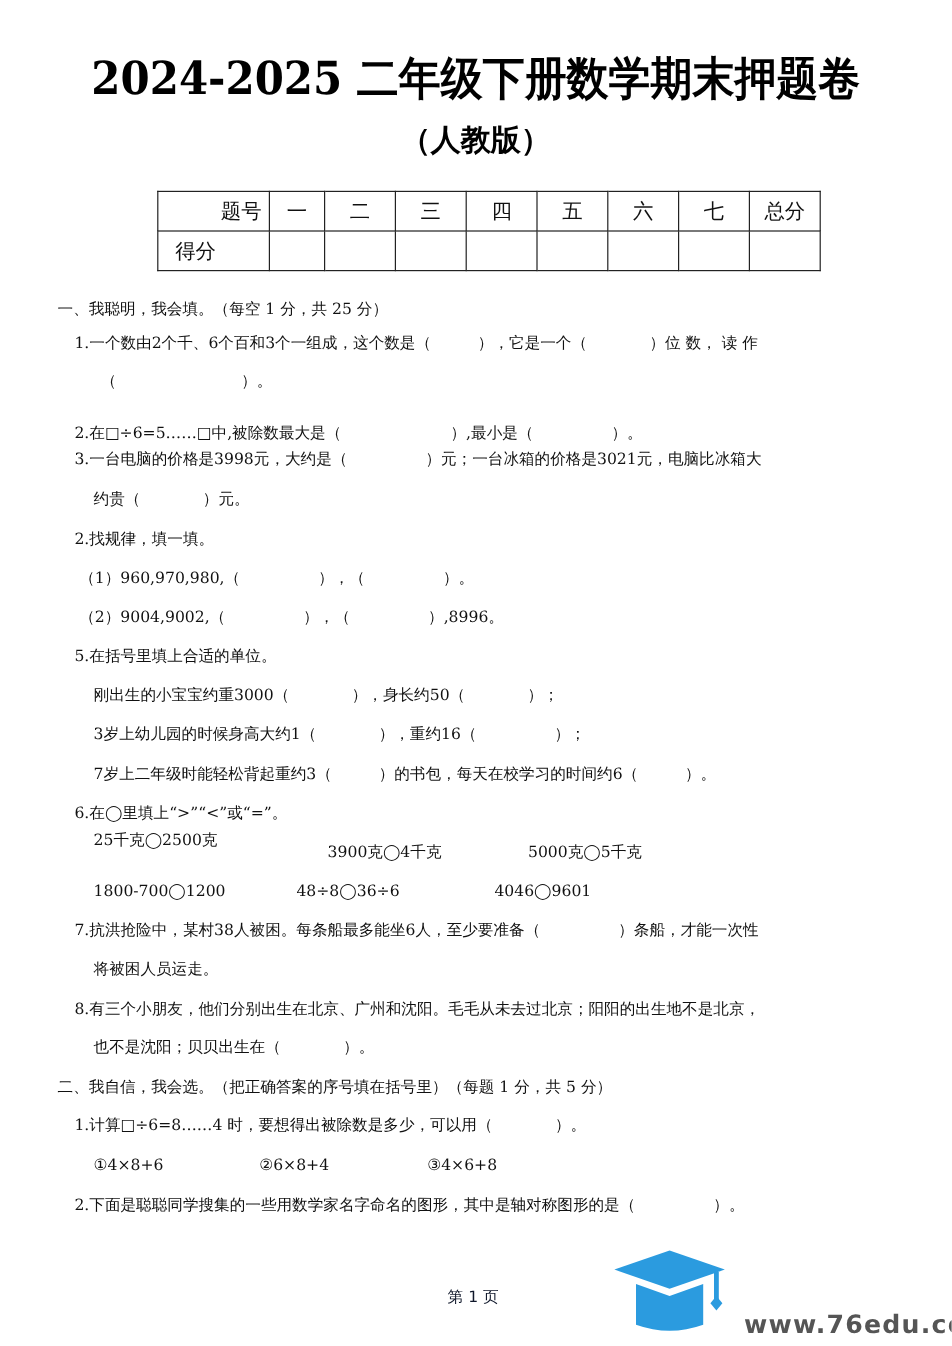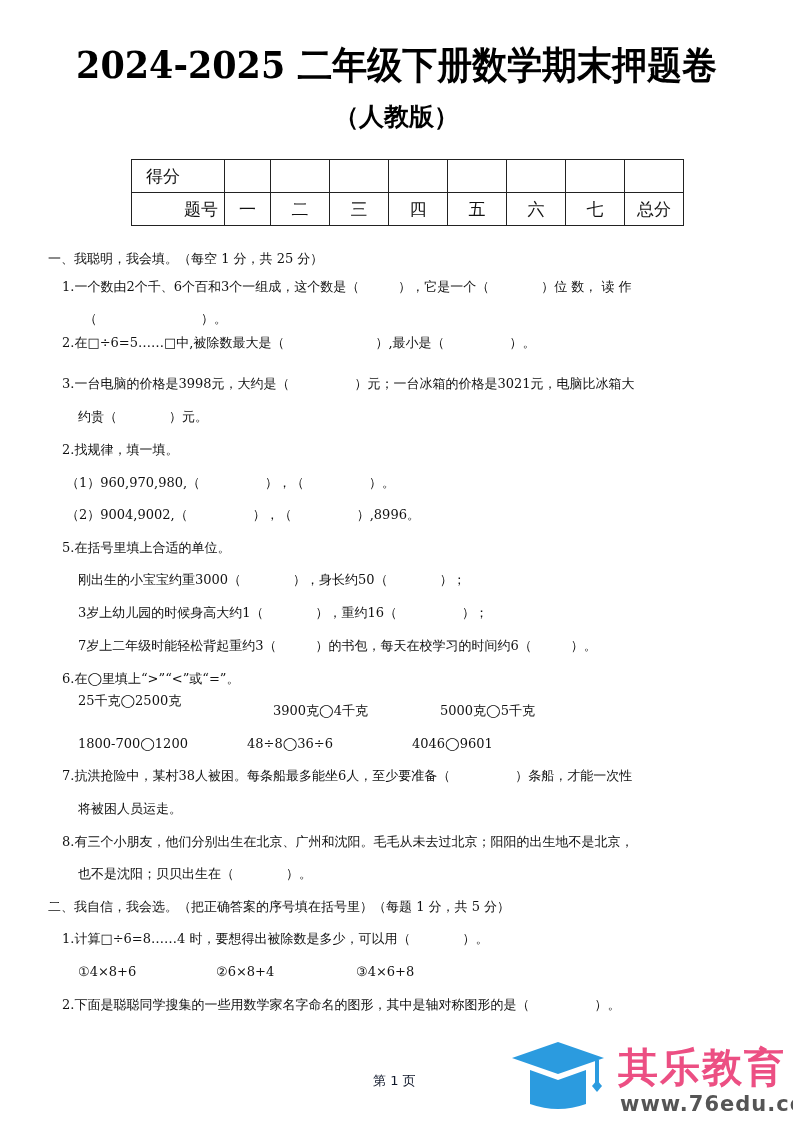--- a/index.html
+++ b/index.html
@@ -29,48 +29,48 @@
 </style>
 </head>
 <body>
 
 <div class="title title1">2024-2025 二年级下册数学期末押题卷</div>
 <div class="title title2">（人教版）</div>
 
 <table class="score">
   <tbody>
       <tr>
+    <td class="hd">题号</td>
+    <td style="width:45px">一</td>
+    <td style="width:58px">二</td>
+    <td style="width:58px">三</td>
+    <td style="width:58px">四</td>
+    <td style="width:58px">五</td>
+    <td style="width:58px">六</td>
+    <td style="width:58px">七</td>
+    <td style="width:58px">总分</td>
+  </tr>
+  <tr>
     <td class="hd hd2">得分</td>
     <td></td>
     <td></td>
     <td></td>
     <td></td>
     <td></td>
     <td></td>
     <td></td>
     <td></td>
   </tr>
-  <tr>
-    <td class="hd">题号</td>
-    <td style="width:45px">一</td>
-    <td style="width:58px">二</td>
-    <td style="width:58px">三</td>
-    <td style="width:58px">四</td>
-    <td style="width:58px">五</td>
-    <td style="width:58px">六</td>
-    <td style="width:58px">七</td>
-    <td style="width:58px">总分</td>
-  </tr>
 </tbody>
   </table>
 
 <div class="line sec" style="top:249px">一、我聪明，我会填。（每空 1 分，共 25 分）</div>
 <div class="line q" style="top:277px">1.一个数由2个千、6个百和3个一组成，这个数是（　　　），它是一个（　　　　）位 数， 读 作</div>
 <div class="line" style="top:309px;left:84px">（　　　　　　　　）。</div>
-<div class="line q" style="top:333px">2.在□÷6=5……□中,被除数最大是（　　　　　　　）,最小是（　　　　　）。</div>
+<div class="line q" style="top:352px">2.在□÷6=5……□中,被除数最大是（　　　　　　　）,最小是（　　　　　）。</div>
 <div class="line q" style="top:374px">3.一台电脑的价格是3998元，大约是（　　　　　）元；一台冰箱的价格是3021元，电脑比冰箱大</div>
 <div class="line sub" style="top:407px">约贵（　　　　）元。</div>
 <div class="line q" style="top:440px">2.找规律，填一填。</div>
 <div class="line sub2" style="top:473px">（1）960,970,980,（　　　　　），（　　　　　）。</div>
 <div class="line sub2" style="top:505px">（2）9004,9002,（　　　　　），（　　　　　）,8996。</div>
 <div class="line q" style="top:538px">5.在括号里填上合适的单位。</div>
 <div class="line sub" style="top:570px">刚出生的小宝宝约重3000（　　　　），身长约50（　　　　）；</div>
 <div class="line sub" style="top:603px">3岁上幼儿园的时候身高大约1（　　　　），重约16（　　　　　）；</div>
 <div class="line sub" style="top:636px">7岁上二年级时能轻松背起重约3（　　　）的书包，每天在校学习的时间约6（　　　）。</div>
 <div class="line q" style="top:669px">6.在◯里填上“&gt;”“&lt;”或“=”。</div>
@@ -94,15 +94,14 @@
 
 <div class="footer">第 1 页</div>
 
 <div class="logo">
   <svg width="100" height="80" viewBox="0 0 100 80" style="position:absolute;left:0;top:0">
     <polygon points="2,18 48,2 94,18 48,34" fill="#2b9bdf"></polygon>
     <path d="M20,30 L48,40 L76,30 L76,64 Q48,74 20,64 Z" fill="#2b9bdf"></path>
     <rect x="85" y="20" width="4" height="24" fill="#2b9bdf"></rect>
     <polygon points="87,40 92,46 87,52 82,46" fill="#2b9bdf"></polygon>
   </svg>
-  <div class="logo-brand">其乐教育</div>
   <div class="logo-url">www.76edu.com</div>
 </div>
 
 </body></html>

